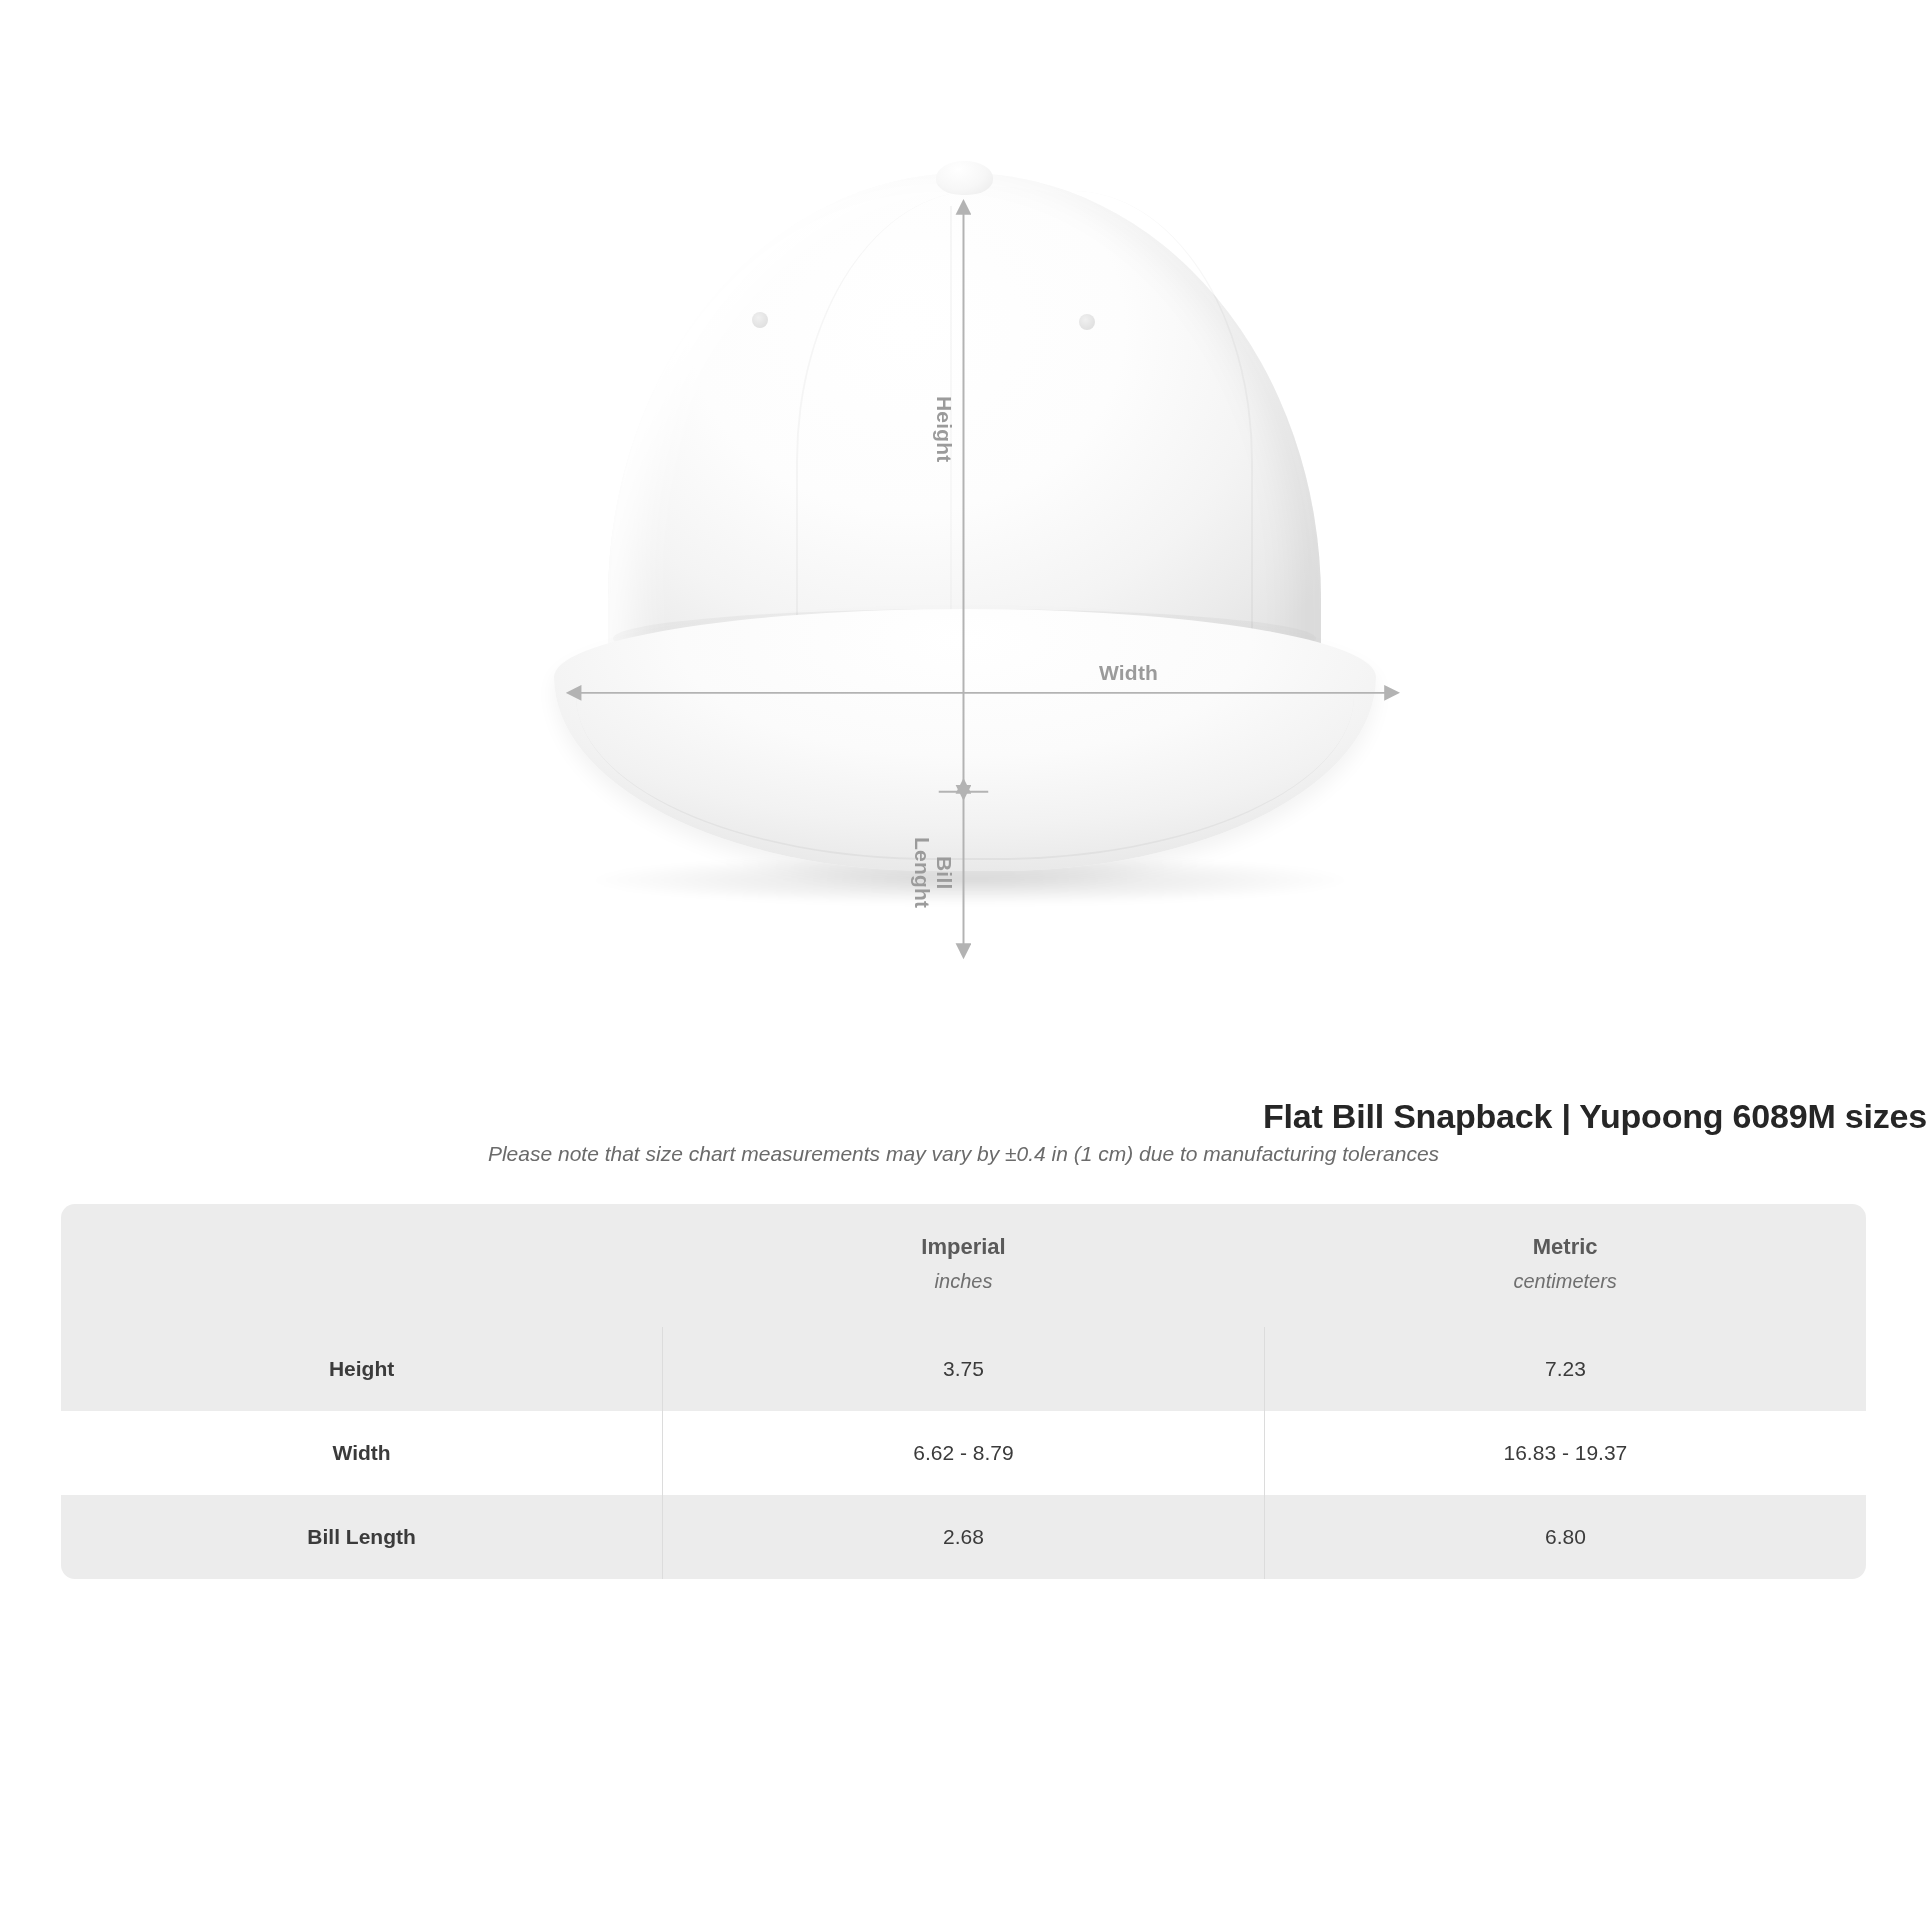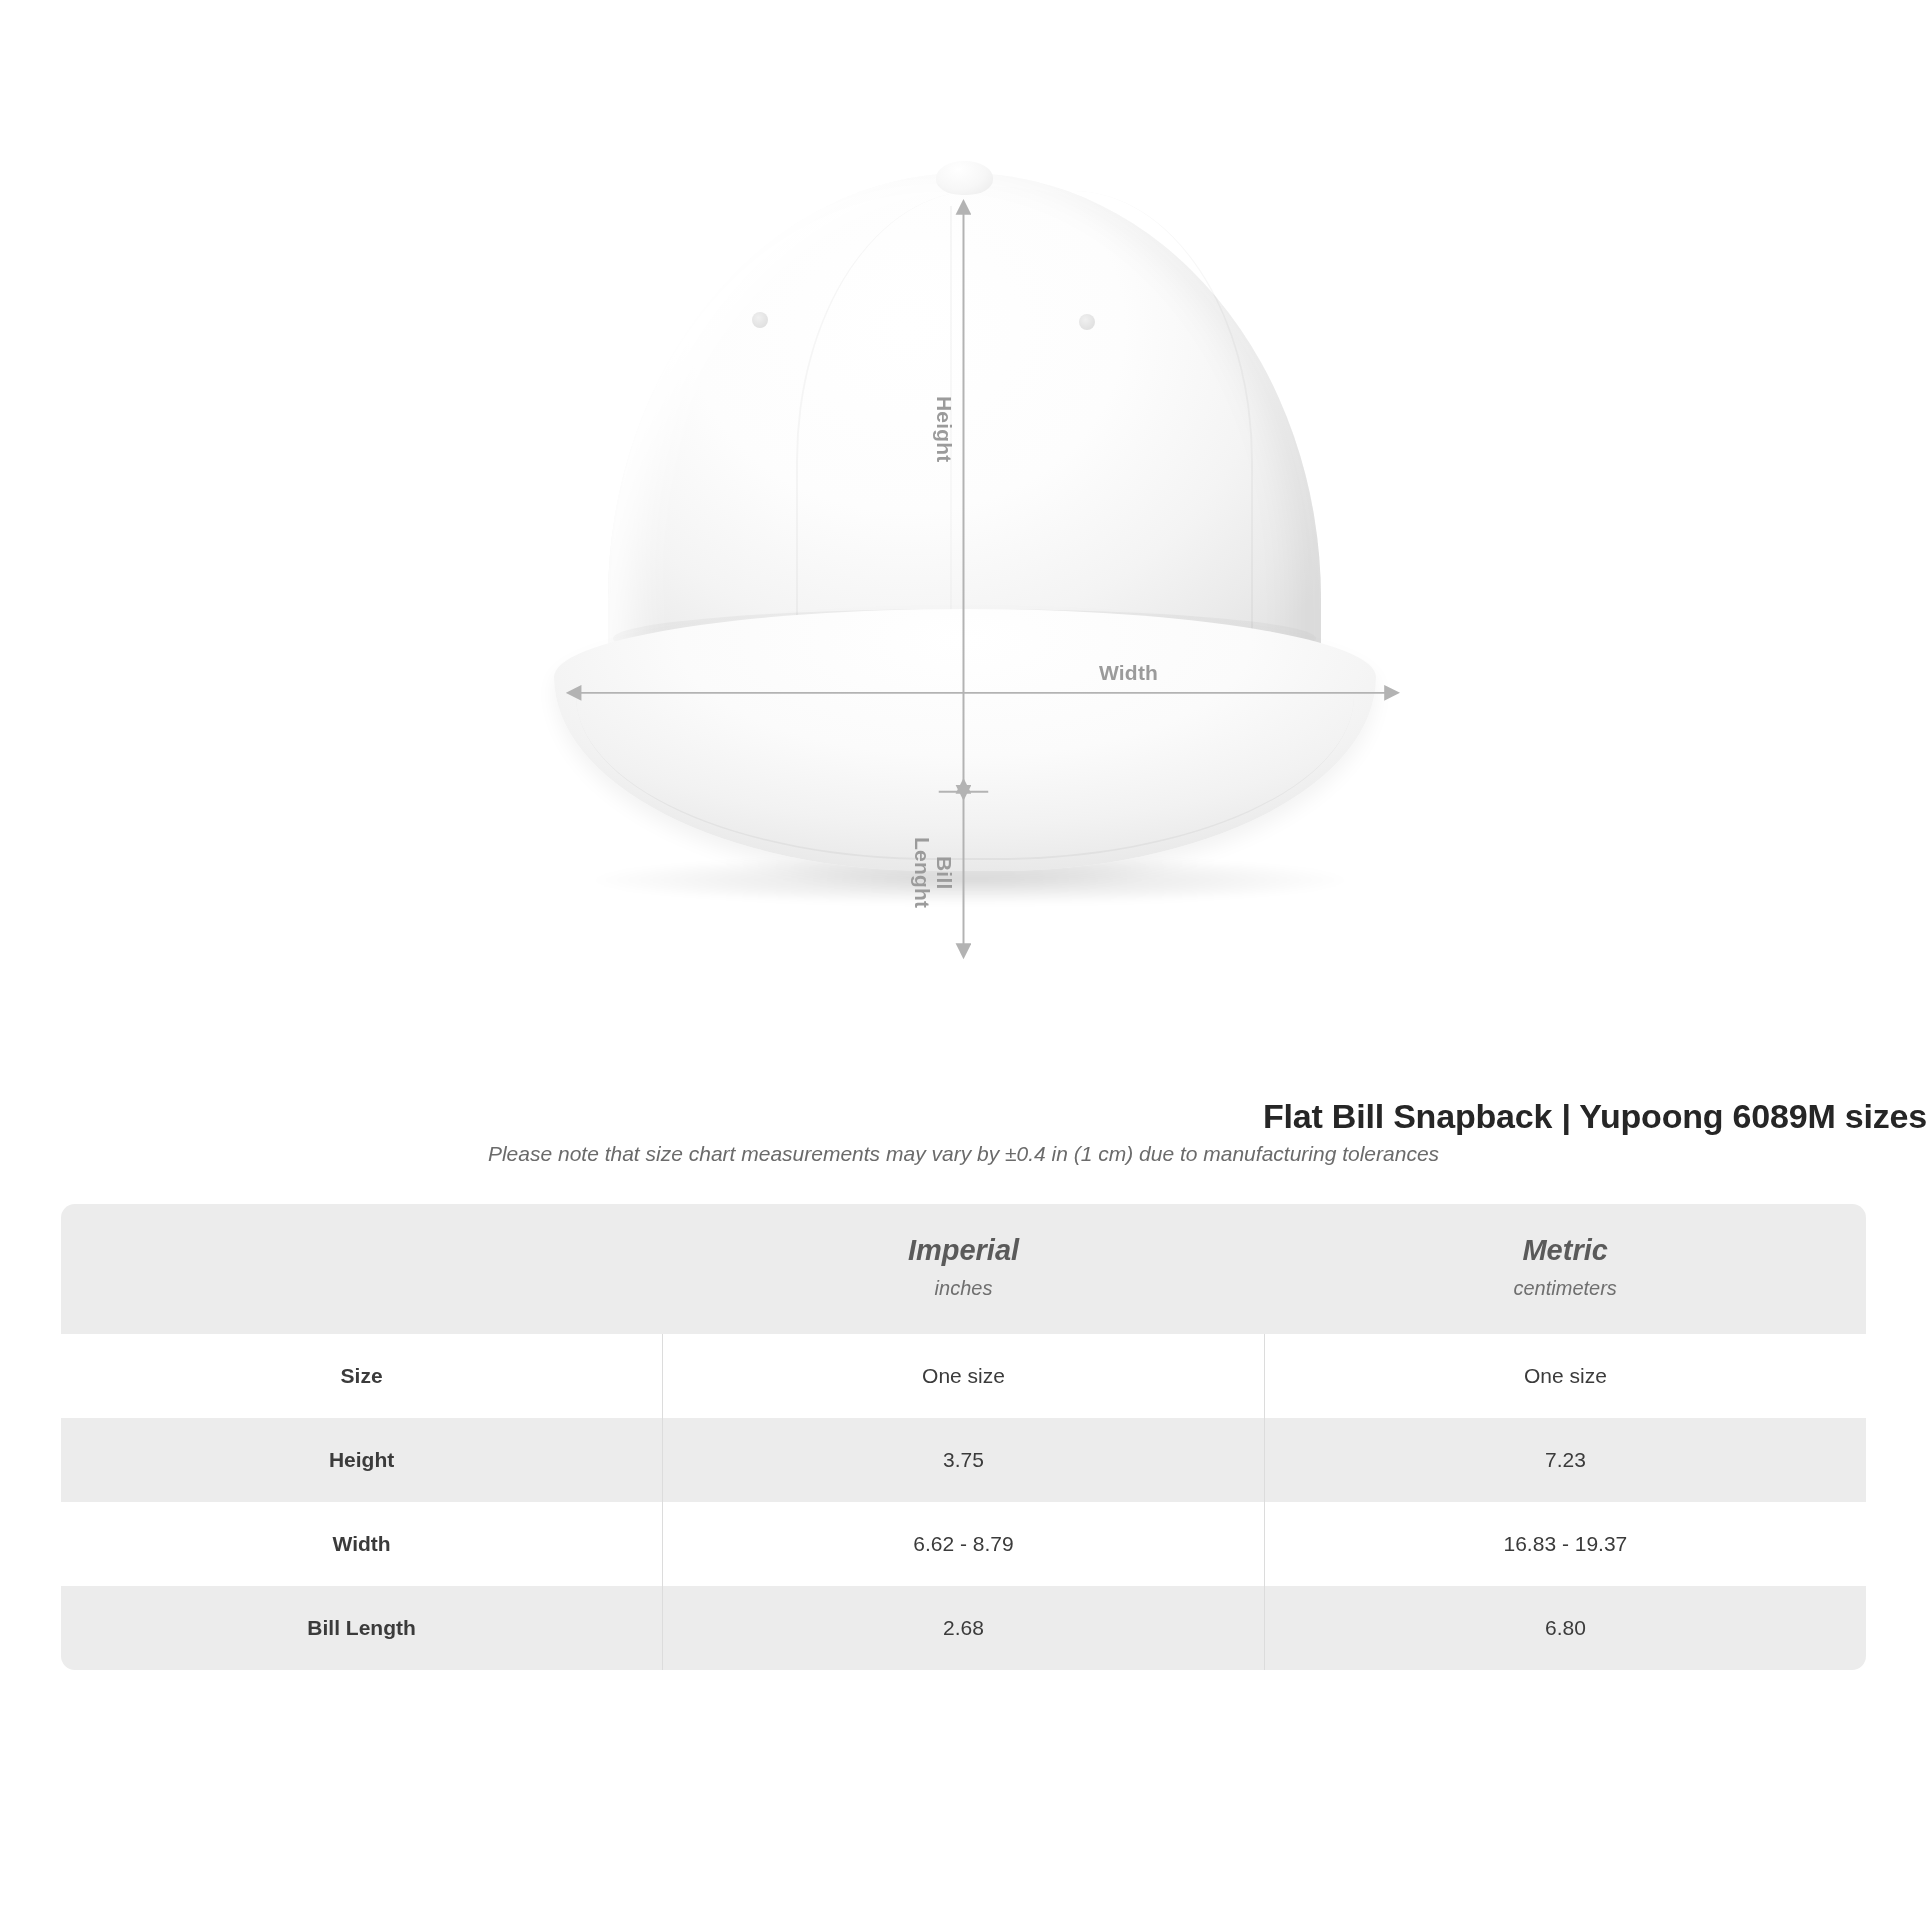--- a/index.html
+++ b/index.html
@@ -188,22 +188,21 @@
     width: 100%;
     border-collapse: collapse;
     table-layout: fixed;
   }
   table.size-table thead th {
     background: #ececec;
     padding: 30px 0 34px 0;
     font-weight: normal;
   }
   .unit-title {
-    font-size: 29px;
-    font-style: italic;
+    font-size: 22px;
     font-weight: bold;
     color: #5a5a5a;
     display: block;
   }
   .unit-sub {
     font-size: 20px;
     font-style: italic;
     color: #6f6f6f;
     display: block;
     margin-top: 10px;
@@ -302,25 +301,20 @@
             <span class="unit-title">Imperial</span>
             <span class="unit-sub">inches</span>
           </th>
           <th>
             <span class="unit-title">Metric</span>
             <span class="unit-sub">centimeters</span>
           </th>
         </tr>
       </thead>
       <tbody>
-        <tr>
-          <td class="row-head">Size</td>
-          <td>One size</td>
-          <td>One size</td>
-        </tr>
         <tr class="alt">
           <td class="row-head">Height</td>
           <td>3.75</td>
           <td>7.23</td>
         </tr>
         <tr>
           <td class="row-head">Width</td>
           <td>6.62 - 8.79</td>
           <td>16.83 - 19.37</td>
         </tr>

